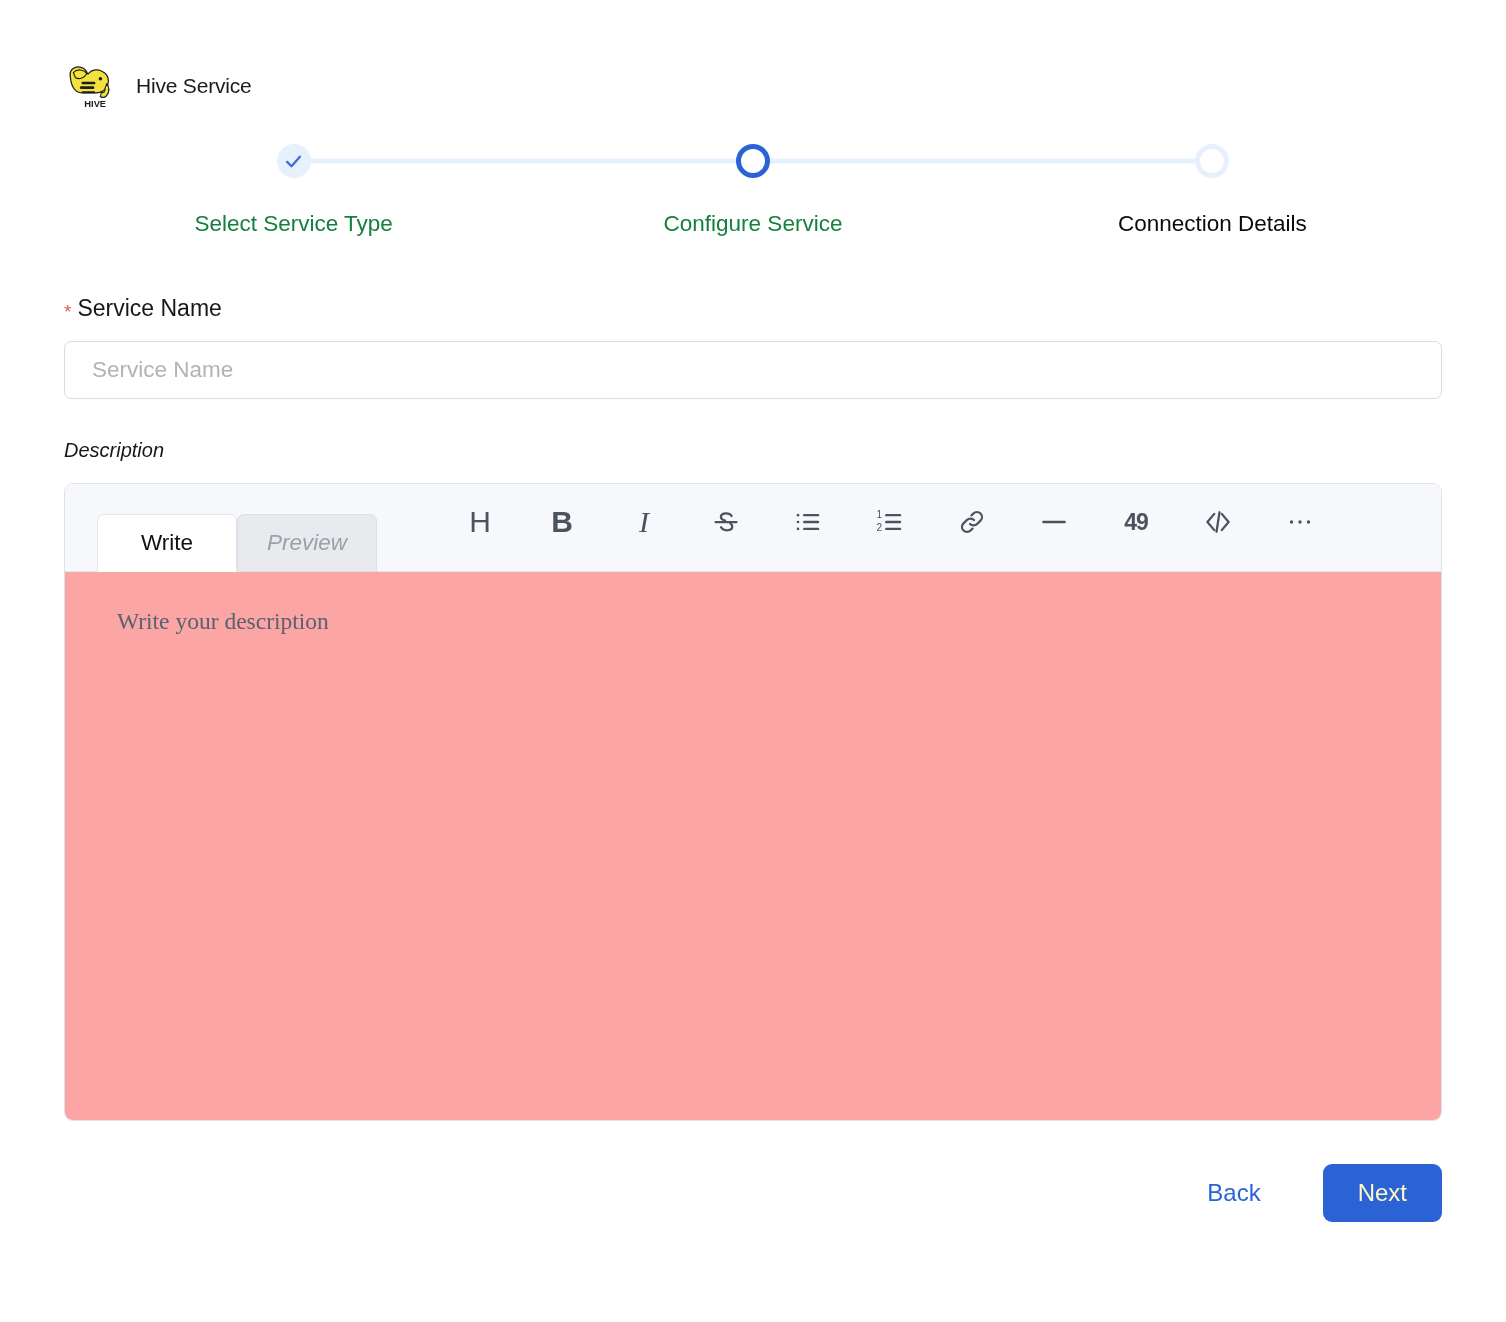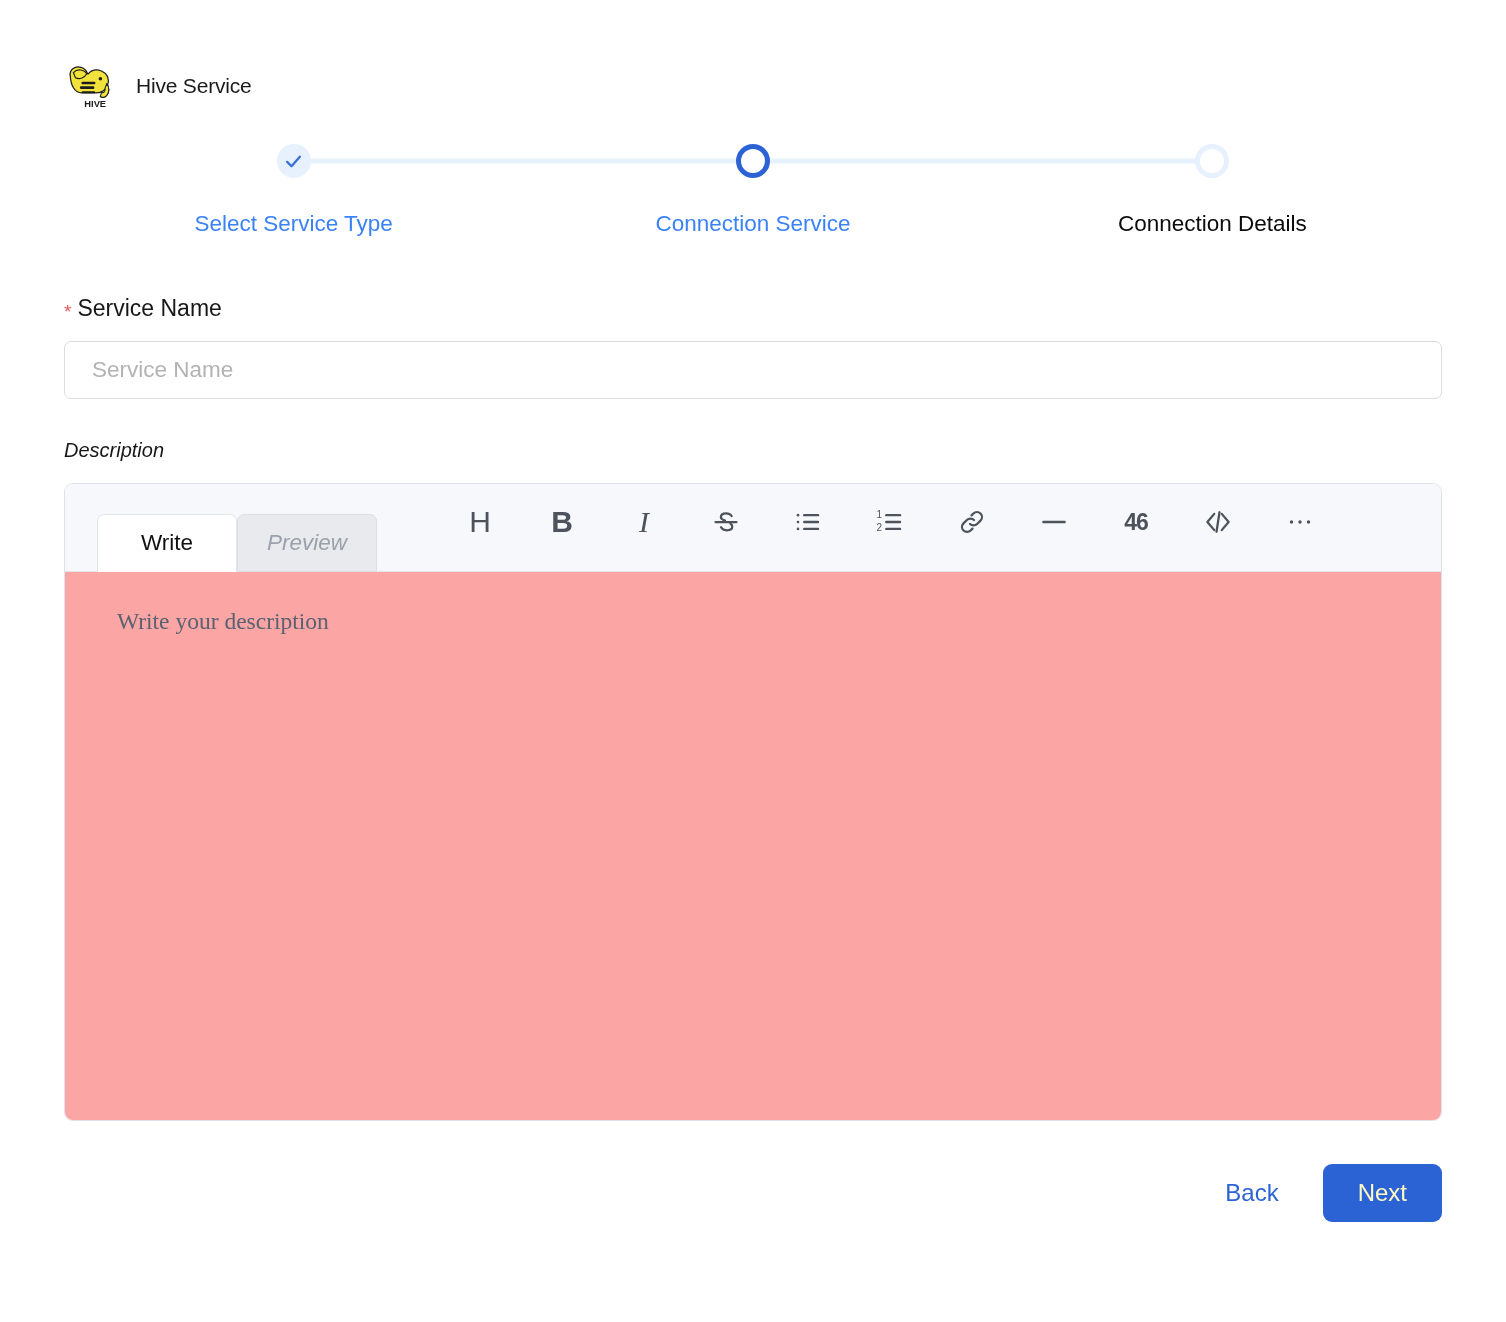--- a/index.html
+++ b/index.html
@@ -104,21 +104,21 @@
     background: #ffffff;
     border: 5px solid #e7f0fd;
   }
 
   .step-label {
     margin-top: 26px;
     font-size: 22.5px;
     line-height: 1.2;
     white-space: nowrap;
   }
-  .step-label.active   { color: #3b82f6; }
+  .step-label.active   { color: #15803d; }
   .step-label.inactive { color: #0b0b0b; }
 
   
   .form {
     padding: 0 64px;
     margin-top: 36px;
   }
   .field-label {
     font-size: 23px;
     color: #171717;
@@ -260,21 +260,21 @@
     line-height: 1.3;
   }
 
   
   .footer {
     padding: 0 64px;
     margin-top: 43px;
     display: flex;
     align-items: center;
     justify-content: flex-end;
-    gap: 40px;
+    gap: 58px;
   }
   .btn-link {
     font-size: 24px;
     color: #2c63d4;
     background: none;
     border: none;
     cursor: pointer;
     font-family: "Liberation Sans", sans-serif;
     padding: 6px 4px;
   }
@@ -333,21 +333,21 @@
         </div>
         <span class="step-label active">Select Service Type</span>
       </div>
 
       <div class="step">
         <div class="step-circle-wrap">
           <span class="step-line left"></span>
           <span class="step-line right"></span>
           <span class="circle current"></span>
         </div>
-        <span class="step-label active">Connection Service</span>
+        <span class="step-label active">Configure Service</span>
       </div>
 
       <div class="step">
         <div class="step-circle-wrap">
           <span class="step-line left"></span>
 
           <span class="circle todo"></span>
         </div>
         <span class="step-label inactive">Connection Details</span>
       </div>
@@ -425,21 +425,21 @@
             </svg>
           </button>
 
           <button class="tool-btn">
             <svg width="30" height="30" viewBox="0 0 24 24" fill="none" stroke="#4c535d" stroke-width="1.9" stroke-linecap="round">
               <line x1="3.5" y1="12" x2="20.5" y2="12"></line>
             </svg>
           </button>
 
           <button class="tool-btn">
-            <span class="glyph-q">46</span>
+            <span class="glyph-q">49</span>
           </button>
 
           <button class="tool-btn">
             <svg width="30" height="30" viewBox="0 0 24 24" fill="none" stroke="#4c535d" stroke-width="1.8" stroke-linecap="round" stroke-linejoin="round">
               <polyline points="9 5.5 3.5 12 9 18.5"></polyline>
               <polyline points="15 5.5 20.5 12 15 18.5"></polyline>
               <line x1="13.2" y1="4.2" x2="10.8" y2="19.8"></line>
             </svg>
           </button>
 

